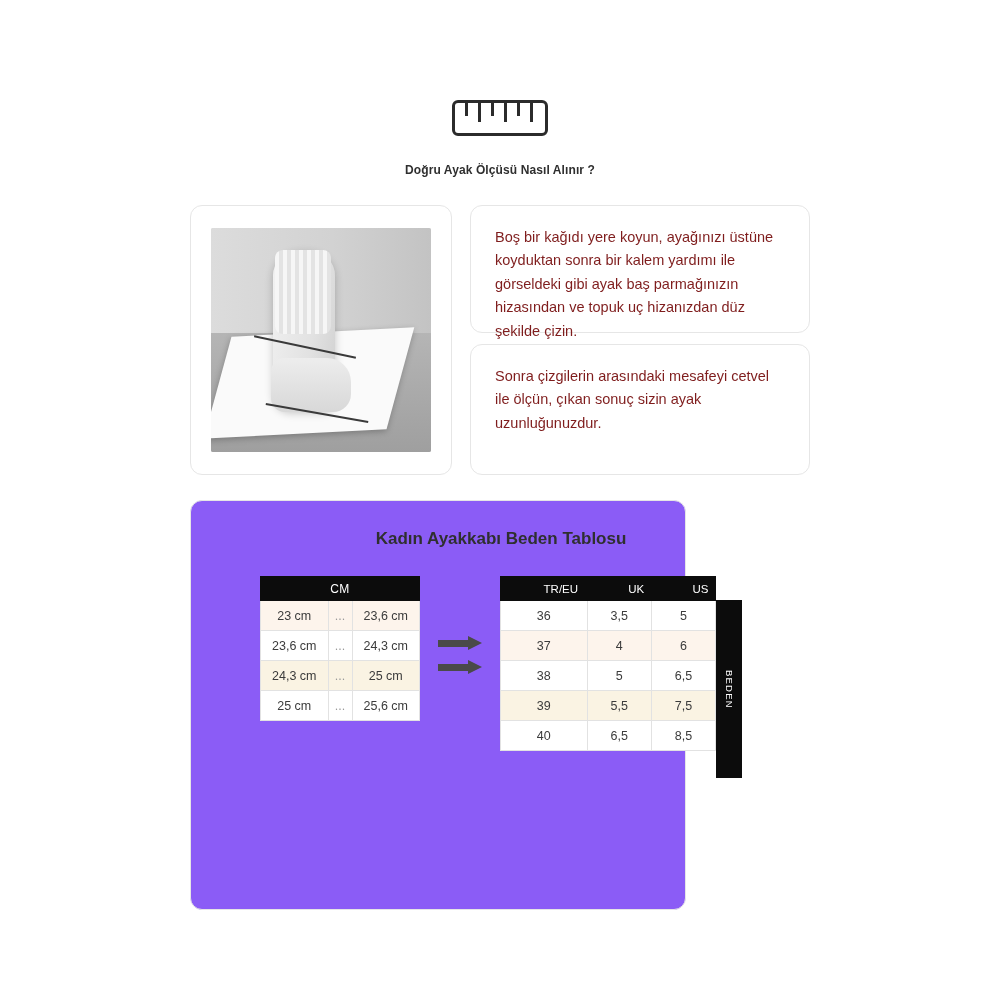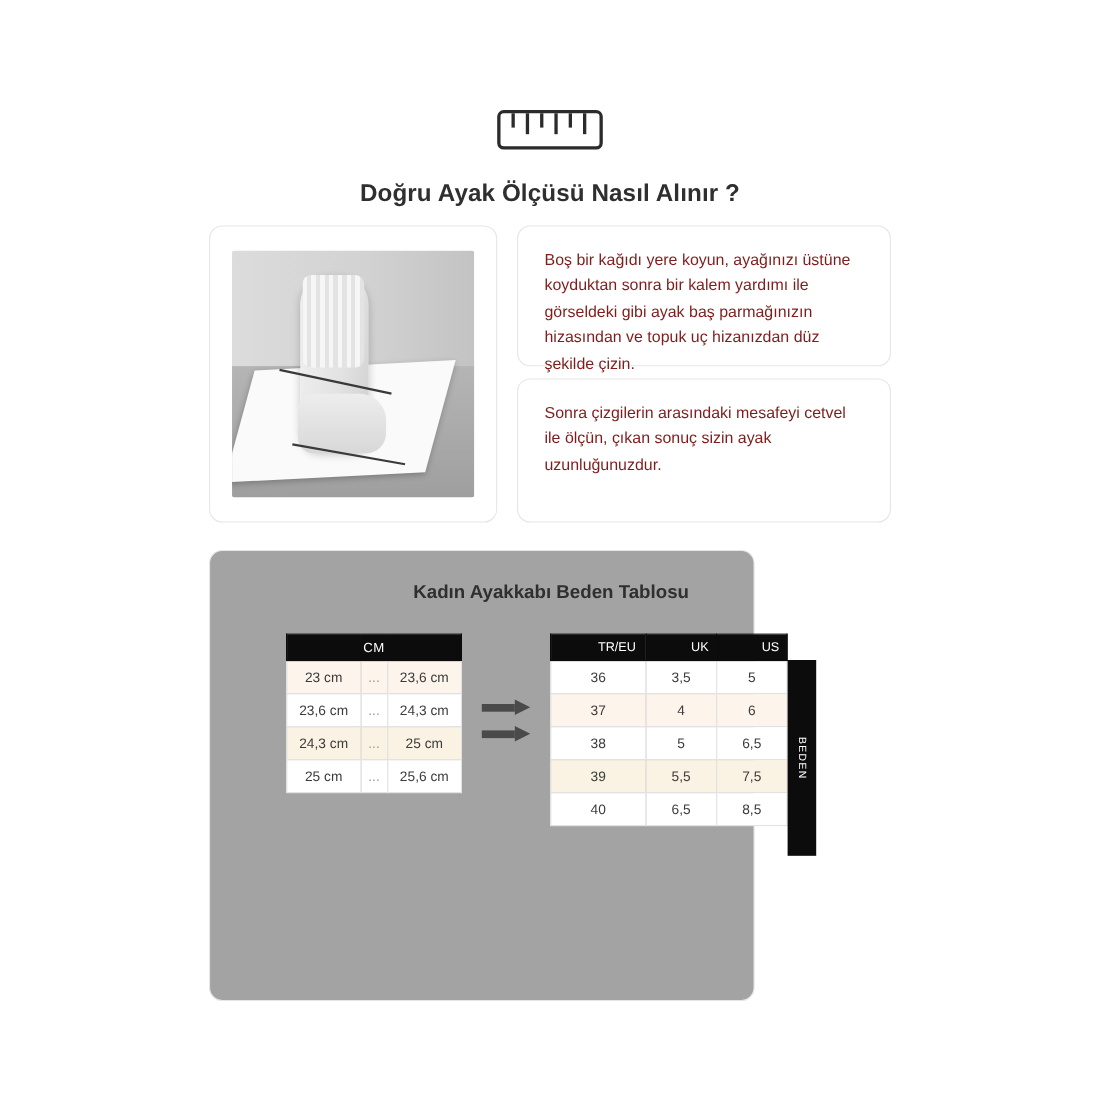--- a/index.html
+++ b/index.html
@@ -43,21 +43,21 @@
     background: #2b2b2b;
   }
 
   
   .main-title {
     position: absolute;
     top: 163px;
     left: 0;
     width: 1000px;
     text-align: center;
-    font-size: 22px;
+    font-size: 12px;
     font-weight: bold;
     color: #2f2f2f;
     letter-spacing: .1px;
   }
 
   
   .photo-card {
     position: absolute;
     left: 190px;
     top: 205px;
@@ -155,21 +155,21 @@
 
   
   .table-card {
     position: absolute;
     left: 190px;
     top: 500px;
     width: 496px;
     height: 410px;
     border: 1px solid #e6e6e6;
     border-radius: 12px;
-    background: #a3a3a3;
+    background: #8b5cf6;
   }
   .table-title {
     position: absolute;
     top: 28px;
     left: 0;
     width: 620px;
     text-align: center;
     font-size: 17px;
     font-weight: bold;
     color: #2f2f2f;

